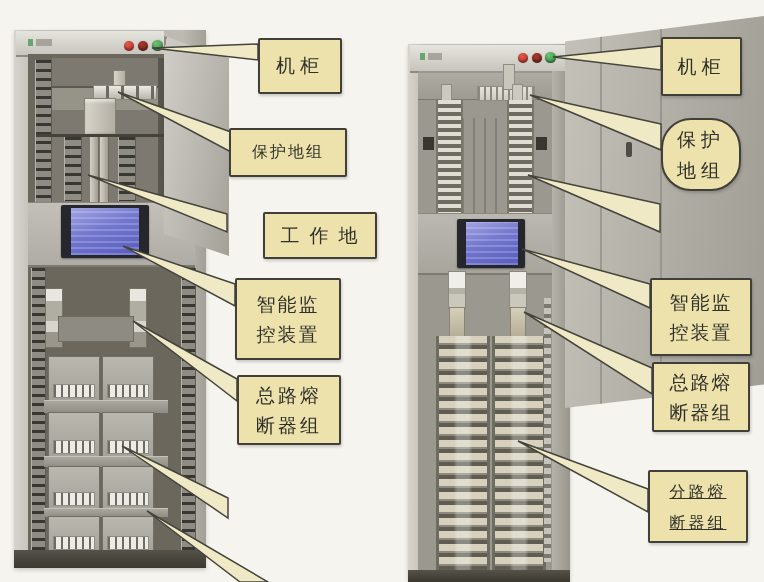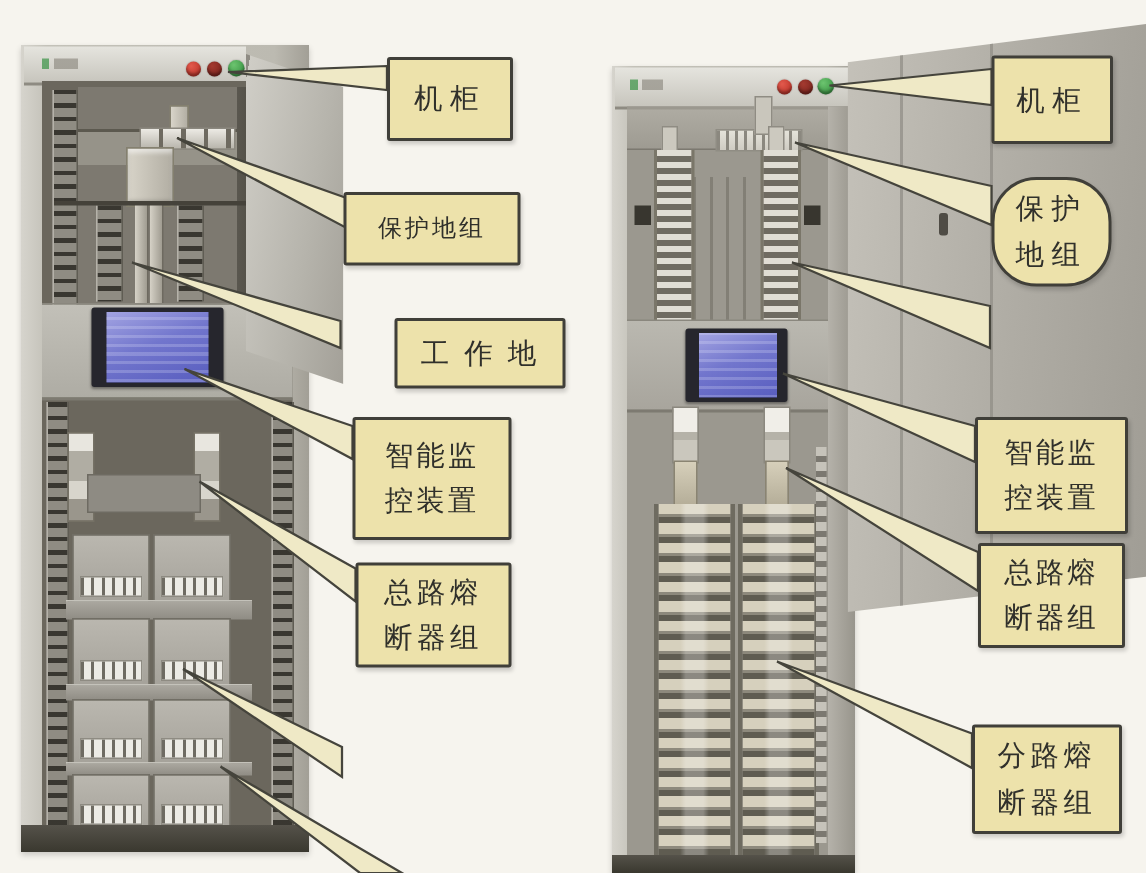--- a/index.html
+++ b/index.html
@@ -165,16 +165,16 @@
   <div class="label" style="left:237px;top:375px;width:100px;height:66px;font-size:19px;letter-spacing:3px;line-height:30px;">总路熔
 断器组</div>
 
   <div class="label" style="left:661px;top:37px;width:77px;height:55px;font-size:19px;letter-spacing:5px;">机柜</div>
   <div class="label" style="left:661px;top:118px;width:76px;height:69px;font-size:19px;letter-spacing:5px;line-height:31px;border-radius:30px;">保护
 地组</div>
   <div class="label" style="left:650px;top:278px;width:98px;height:74px;font-size:19px;letter-spacing:2px;line-height:30px;">智能监
 控装置</div>
   <div class="label" style="left:652px;top:362px;width:94px;height:66px;font-size:19px;letter-spacing:2px;line-height:30px;">总路熔
 断器组</div>
-  <div class="label" style="left:648px;top:483px;width:96px;height:69px;font-size:19px;letter-spacing:3px;line-height:31px;">分路熔
+  <div class="label" style="left:648px;top:470px;width:96px;height:69px;font-size:16px;letter-spacing:3px;line-height:31px;text-decoration:underline;">分路熔
 断器组</div>
 
 </div>
 
 </body></html>

